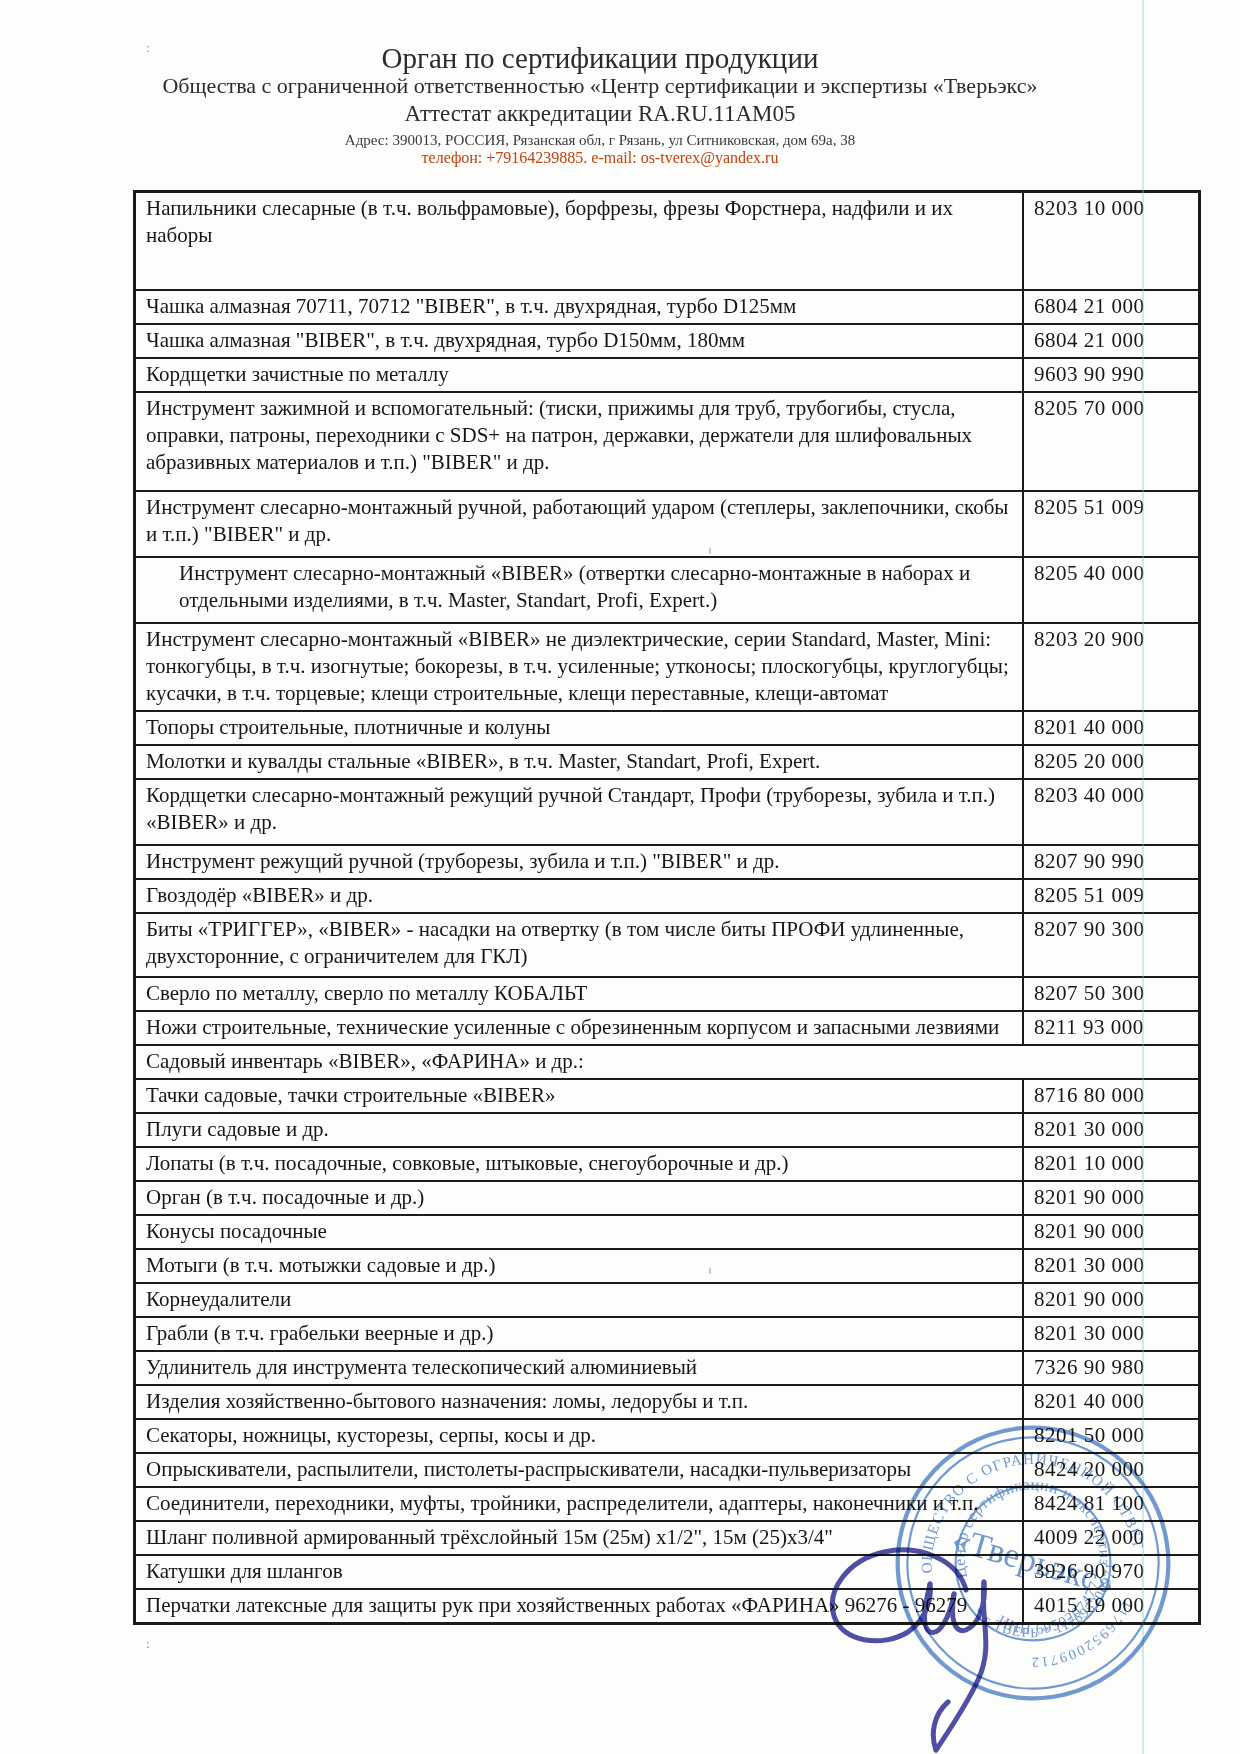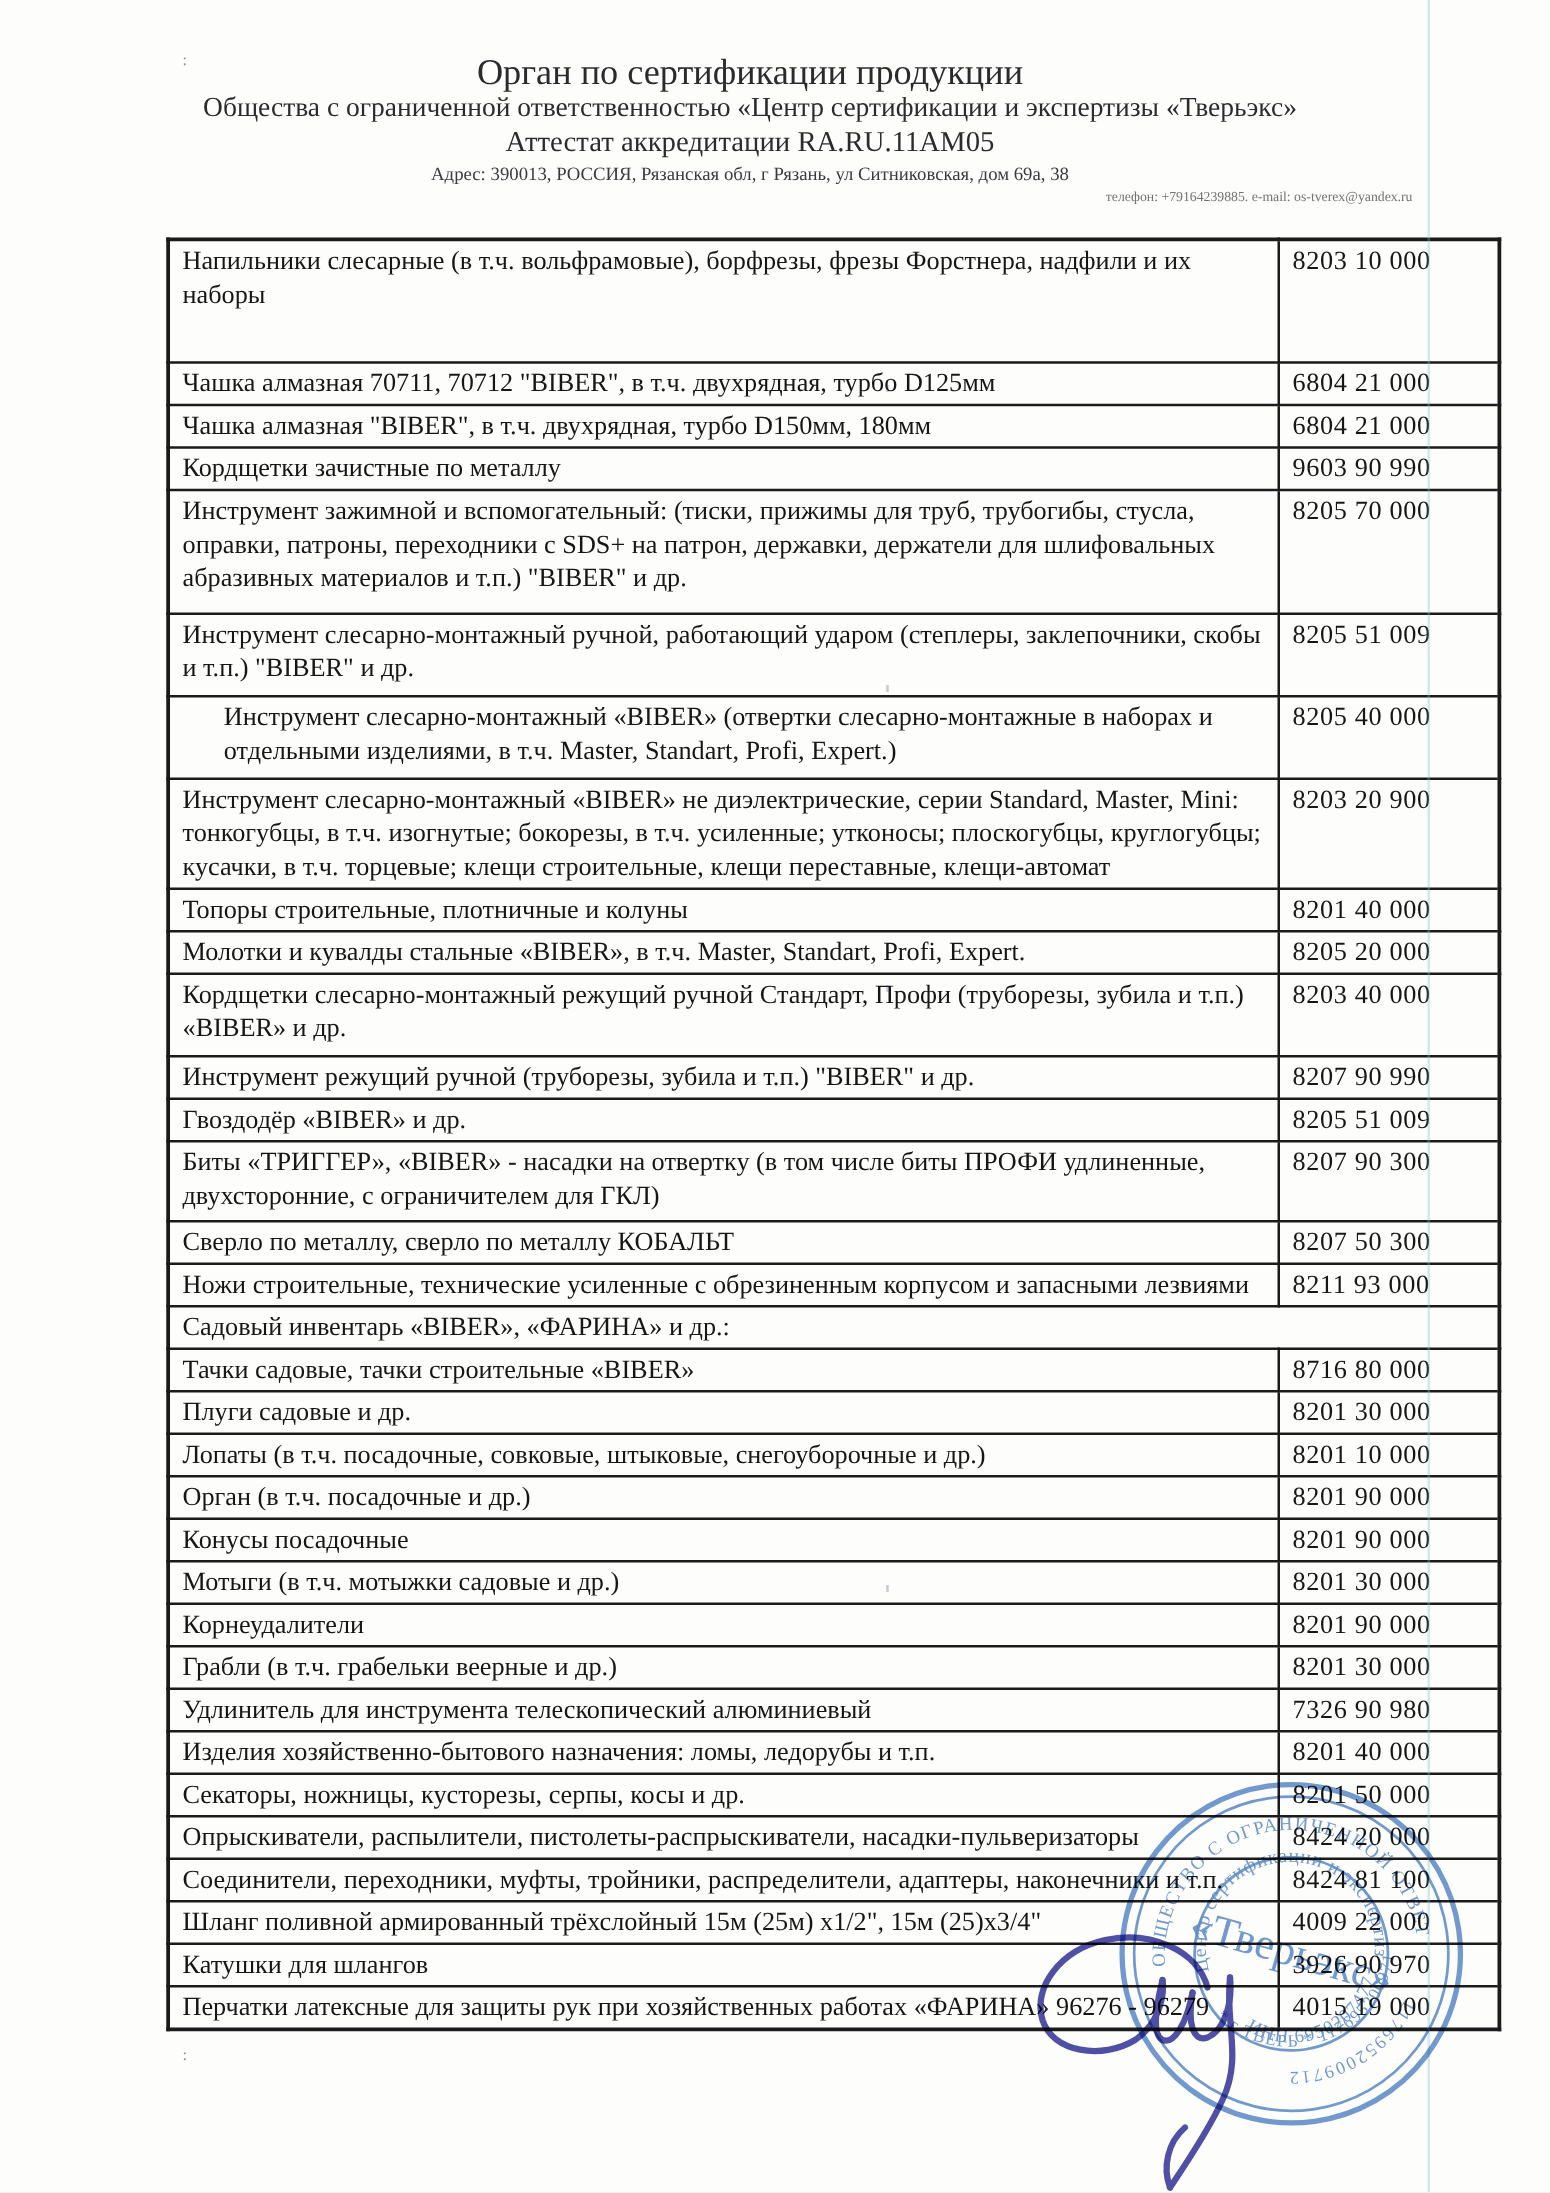--- a/index.html
+++ b/index.html
@@ -8,21 +8,21 @@
     background:#fdfdfc; overflow:hidden;
     font-family:"Liberation Serif","DejaVu Serif",serif;
     color:#161616;
   }
   
   .hdr{position:absolute; left:70px; top:44px; width:1060px; text-align:center;}
   .hdr-l1{font-size:29px; line-height:28px; color:#2b2b2e;}
   .hdr-l2{font-size:22px; line-height:28px; color:#2b2b2e;}
   .hdr-l3{font-size:23px; line-height:27px; color:#2b2b2e;}
   .hdr-addr{font-size:15px; line-height:18px; margin-top:4px; color:#3a3a3e;}
-  .hdr-tel{font-size:11px; line-height:18px; color:#737373;text-align:right;}
+  .hdr-tel{font-size:16px; line-height:18px; color:#c2410c;}
   
   table.goods{
     position:absolute; left:133px; top:190px; width:1056px;
     border-collapse:collapse; table-layout:fixed;
   }
   table.goods{border:3px solid #1b1b1b;}
   table.goods td{
     border:2px solid #1b1b1b;
     font-size:21px; line-height:27px;
     padding:2px 8px 3px 10px;

